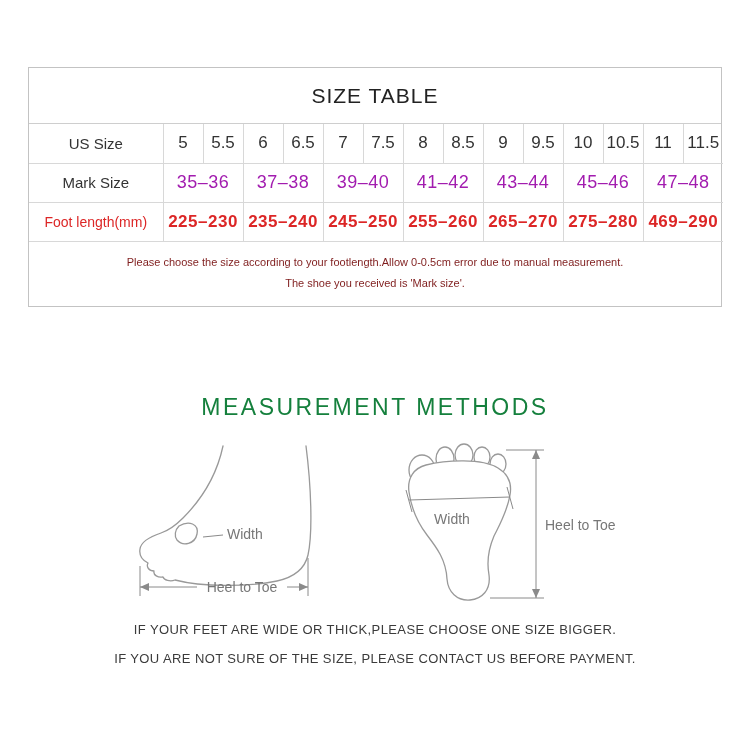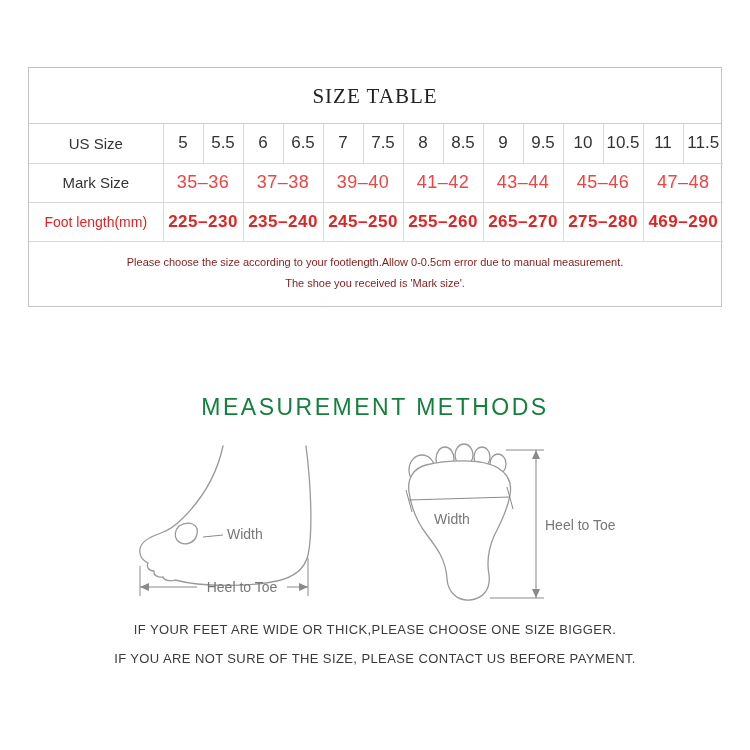--- a/index.html
+++ b/index.html
@@ -2,29 +2,29 @@
 <html><head>
 <meta charset="utf-8">
 <style>
   * { margin: 0; padding: 0; box-sizing: border-box; }
   html, body { background: #ffffff; }
   body { font-family: "Liberation Sans", sans-serif; color: #333; }
   .sheet { position: relative; width: 750px; height: 750px; background: #fff; overflow: hidden; }
 
   
   .table-box { position: absolute; left: 28px; top: 67px; width: 694px; border: 1px solid #c3c3c3; background: #fff; }
-  .table-title { height: 56px; line-height: 56px; text-align: center; font-size: 21px; letter-spacing: 1px; color: #222; border-bottom: 1px solid #cecece; font-family: Liberation Serif, serif; }
+  .table-title { height: 56px; line-height: 56px; text-align: center; font-size: 21px; letter-spacing: 1px; color: #222; border-bottom: 1px solid #cecece; }
   table.sizes { width: 100%; border-collapse: collapse; table-layout: fixed; }
   table.sizes td { border: 1px solid #d8d8d8; height: 39px; text-align: center; vertical-align: middle; }
   table.sizes tr td:first-child { border-left: none; }
   table.sizes tr td:last-child { border-right: none; }
   table.sizes tr:first-child td { border-top: none; }
   .rowlabel { font-size: 15px; color: #333; }
   .num { font-size: 17px; color: #333; }
-  .mark { font-size: 18px; color: #ef4444; letter-spacing: 0.5px; }
+  .mark { font-size: 18px; color: #a21caf; letter-spacing: 0.5px; }
   .red-label { font-size: 14px; color: #dc2626; }
   .red-val { font-size: 17px; font-weight: bold; color: #dc2626; letter-spacing: 0.5px; }
   .note { padding: 10px 8px 12px 8px; text-align: center; font-size: 11px; color: #7f1d1d; line-height: 21px; }
 
   
   .mm-title { position: absolute; top: 394px; left: 0; width: 100%; text-align: center; font-size: 23px; letter-spacing: 2.5px; color: #15803d; }
   .diagrams { position: absolute; top: 440px; left: 0; width: 100%; display: flex; justify-content: center; gap: 26px; }
   .diagrams svg { display: block; }
   .diag-line { stroke: #999; fill: none; stroke-width: 1.3; stroke-linecap: round; stroke-linejoin: round; }
   .diag-fill { stroke: #999; fill: #fff; stroke-width: 1.3; }

